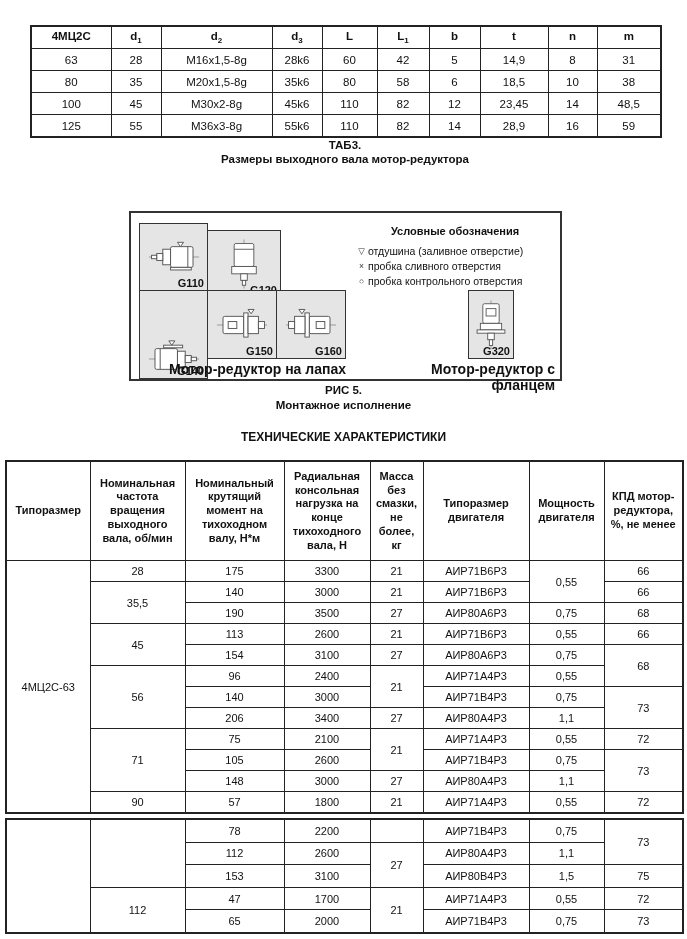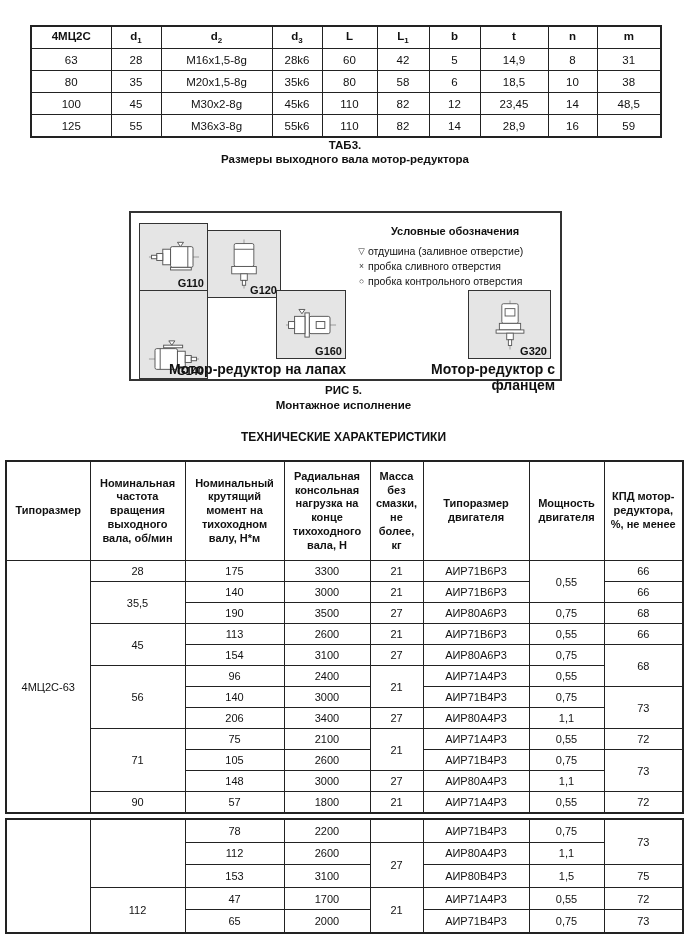--- a/index.html
+++ b/index.html
@@ -159,20 +159,32 @@
           <rect x="8" y="10" width="26" height="24" rx="2"></rect>
           <line x1="14" y1="10" x2="14" y2="34"></line>
           <rect x="34" y="13" width="9" height="18"></rect>
           <rect x="43" y="18" width="7" height="8"></rect>
           <rect x="50" y="20" width="6" height="4"></rect>
           <rect x="18" y="6" width="22" height="3"></rect>
           <path d="M24 1 l7 0 l-3.5 5 z"></path>
       </svg>
       <span class="glabel">G140</span>
     </div>
+    <div class="gcell" style="left:76px;top:77px;width:70px;height:69px;">
+      <svg class="ms" width="52" height="38" viewBox="0 0 60 44">
+        <line class="cl" x1="1" y1="22" x2="59" y2="22"></line>
+          <rect x="8" y="12" width="24" height="20" rx="2"></rect>
+          <rect x="14" y="18" width="10" height="8"></rect>
+          <rect x="32" y="8" width="5" height="28"></rect>
+          <rect x="37" y="12" width="12" height="20"></rect>
+          <rect x="49" y="18" width="7" height="8"></rect>
+          <path d="M37 4 l7 0 l-3.5 5 z"></path>
+      </svg>
+      <span class="glabel">G150</span>
+    </div>
     <div class="gcell" style="left:145px;top:77px;width:70px;height:69px;">
       <svg class="ms mirror" width="52" height="38" viewBox="0 0 60 44">
         <line class="cl" x1="1" y1="22" x2="59" y2="22"></line>
           <rect x="8" y="12" width="24" height="20" rx="2"></rect>
           <rect x="14" y="18" width="10" height="8"></rect>
           <rect x="32" y="8" width="5" height="28"></rect>
           <rect x="37" y="12" width="12" height="20"></rect>
           <rect x="49" y="18" width="7" height="8"></rect>
           <path d="M37 4 l7 0 l-3.5 5 z"></path>
       </svg>
@@ -188,21 +200,21 @@
       <div class="litem">
         <span class="lsym">×</span>
         <span class="ltext">пробка сливного отверстия</span>
       </div>
       <div class="litem">
         <span class="lsym">○</span>
         <span class="ltext">пробка контрольного отверстия</span>
       </div>
     </div>
 
-    <div class="gcell" style="left:337px;top:77px;width:83px;height:69px;">
+    <div class="gcell" style="left:337px;top:77px;width:46px;height:69px;">
       <svg class="ms" width="36" height="56" viewBox="0 0 44 62">
         <line class="cl" x1="22" y1="1" x2="22" y2="61"></line>
           <rect x="12" y="5" width="20" height="24" rx="2"></rect>
           <rect x="16" y="11" width="12" height="9"></rect>
           <rect x="9" y="29" width="26" height="8"></rect>
           <rect x="5" y="37" width="34" height="4"></rect>
           <rect x="18" y="41" width="8" height="8"></rect>
           <rect x="20" y="49" width="4" height="7"></rect>
       </svg>
       <span class="glabel">G320</span>

